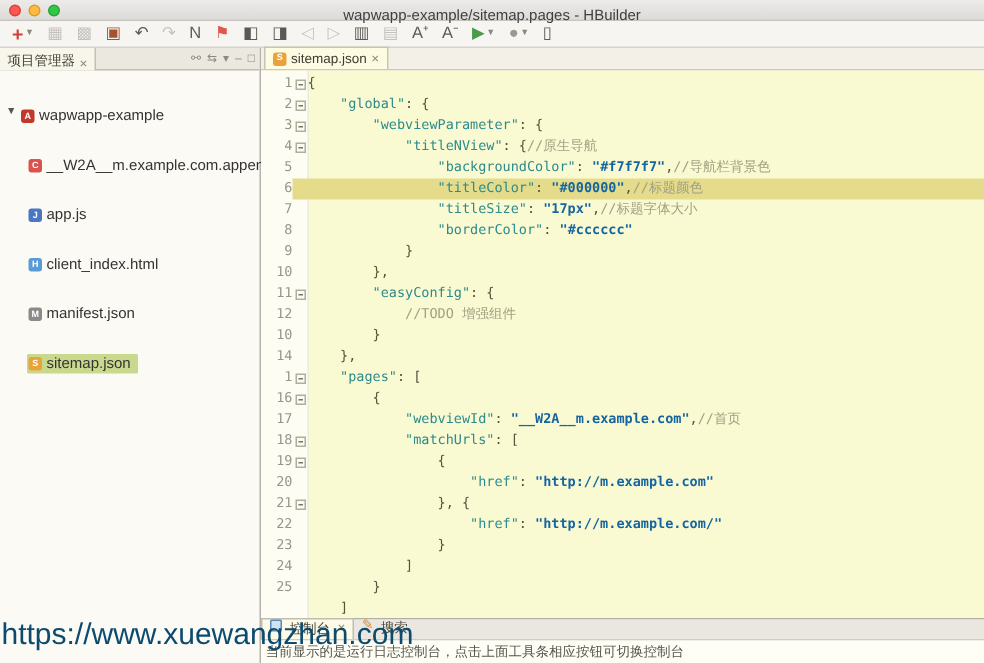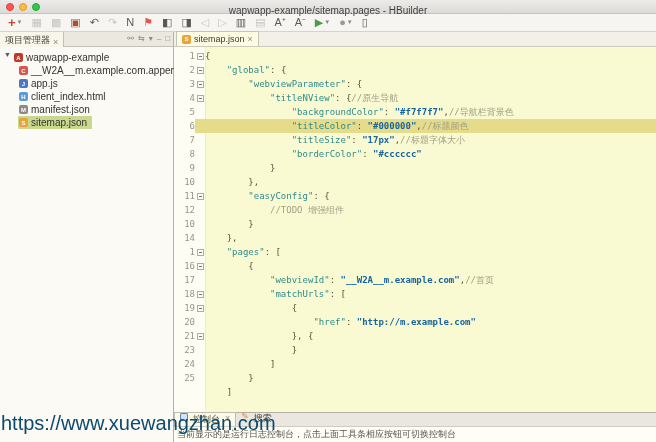--- a/index.html
+++ b/index.html
@@ -34,21 +34,21 @@
 
   
   .sidebar { width:174px; background:#fbfaf5; border-right:1px solid #b5b3a9; display:flex; flex-direction:column; }
   .side-header { height:15px; background:#eae8df; border-bottom:1px solid #c2c0b4; display:flex; align-items:center; }
   .side-tab { background:#f8f6ea; border-right:1px solid #c2c0b4; height:15px; display:flex; align-items:flex-end;
               padding:0 5px; font-size:9px; color:#44443a; gap:3px; }
   .side-tools { margin-left:auto; display:flex; gap:4px; padding-right:3px; }
   .side-tools span { font-size:8px; color:#8d8b80; line-height:10px; }
   .close-x { font-size:9px; color:#8d8b80; }
   .tree { padding-top:4px; font-size:10px; color:#333; }
-  .trow { height:13px; display:flex; align-items:flex-start; padding-left:4px; white-space:nowrap; }
+  .trow { height:13px; display:flex; align-items:flex-start; padding-left:4px; white-space:nowrap;margin-top:20px; }
   .trow .twist { width:9px; font-size:7px; color:#555; }
   .trow.file { padding-left:18px; }
   .trow .inner { display:inline-flex; align-items:center; gap:3px; padding:0 5px 0 1px; height:13px; border-radius:1px; }
   .trow.sel .inner { background:#c8d88c; }
   .ficon { width:9px; height:9px; border-radius:2px; color:#fff; font-size:6px; font-weight:bold;
            display:inline-flex; align-items:center; justify-content:center; flex:0 0 9px; }
 
   
   .editor { flex:1; display:flex; flex-direction:column; min-width:0; }
   .tabbar { height:15px; background:#f2f0e7; border-bottom:1px solid #cccabc; display:flex; align-items:flex-end; }
@@ -395,20 +395,27 @@
         <div class="cline">
           <span class="num">21</span>
           <span class="rest">
             <span class="foldcol">
               <span class="fold"></span>
             </span>
             <span class="codetext"><span class="tp">                }, {</span></span>
           </span>
         </div>
         <div class="cline">
+          <span class="num">22</span>
+          <span class="rest">
+            <span class="foldcol"></span>
+            <span class="codetext"><span class="tp">                    </span><span class="tk">"href"</span><span class="tp">: </span><span class="tv">"http://m.example.com/"</span></span>
+          </span>
+        </div>
+        <div class="cline">
           <span class="num">23</span>
           <span class="rest">
             <span class="foldcol"></span>
             <span class="codetext"><span class="tp">                }</span></span>
           </span>
         </div>
         <div class="cline">
           <span class="num">24</span>
           <span class="rest">
             <span class="foldcol"></span>

